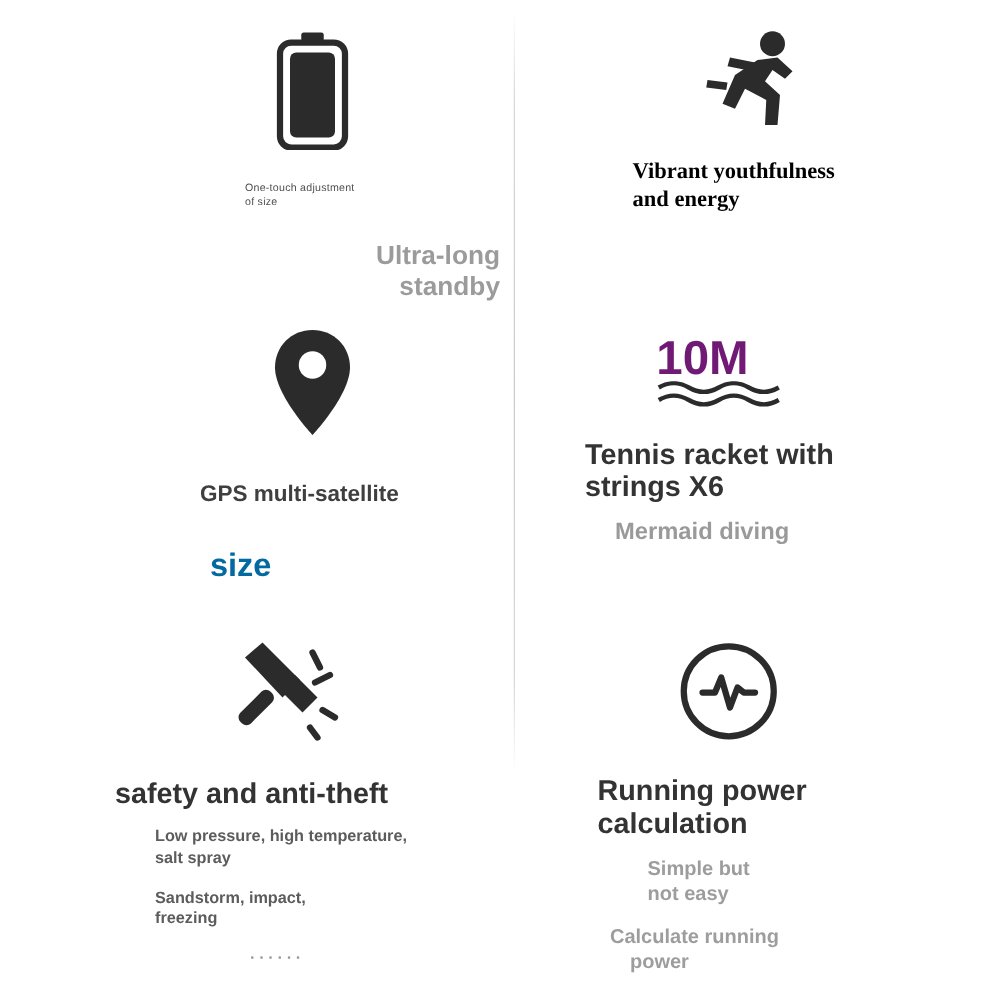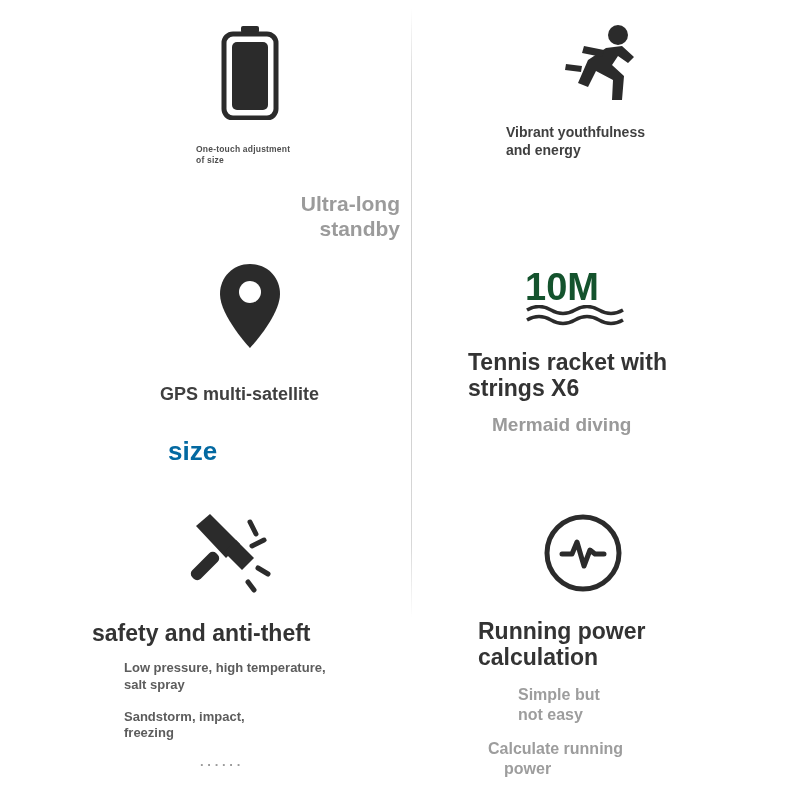--- a/index.html
+++ b/index.html
@@ -54,34 +54,35 @@
     line-height: 1.18;
     text-align: right;
   }
   .t-title-dark-sm {
     font-size: 18px;
     font-weight: bold;
     color: #3f3f3f;
     line-height: 1.2;
   }
   .t-sub {
-    font-size: 14px;
-    font-weight: bold;
-    color: #404040;
+    font-size: 18px;
+    font-weight: bold;
+    color: #000000;
     line-height: 1.25;
+    font-family: Liberation Serif, serif;
   }
   .t-sub-dark {
     font-size: 13px;
     font-weight: bold;
     color: #5c5c5c;
     line-height: 1.25;
   }
   .t-tiny {
     font-size: 8.5px;
-    font-weight: bold;
+    font-weight: normal;
     color: #4f4f4f;
     line-height: 1.3;
     letter-spacing: 0.2px;
   }
   .t-grey-big {
     font-size: 26px;
     font-weight: bold;
     color: #0369a1;
   }
   .t-grey-md {
@@ -98,21 +99,21 @@
   }
   .t-big-dark {
     font-size: 23px;
     font-weight: bold;
     color: #333333;
     line-height: 1.15;
   }
   .t-10m {
     font-size: 38px;
     font-weight: bold;
-    color: #14532d;
+    color: #701a75;
     letter-spacing: 0px;
   }
   .dots {
     font-size: 13px;
     font-weight: bold;
     color: #9a9a9a;
     letter-spacing: 3px;
   }
 </style>
 </head>

